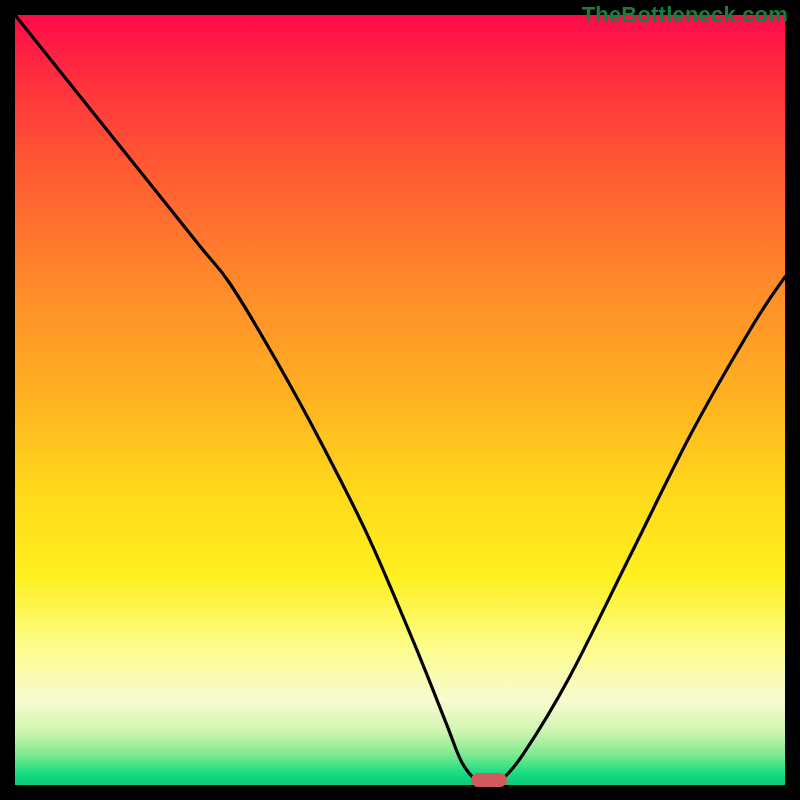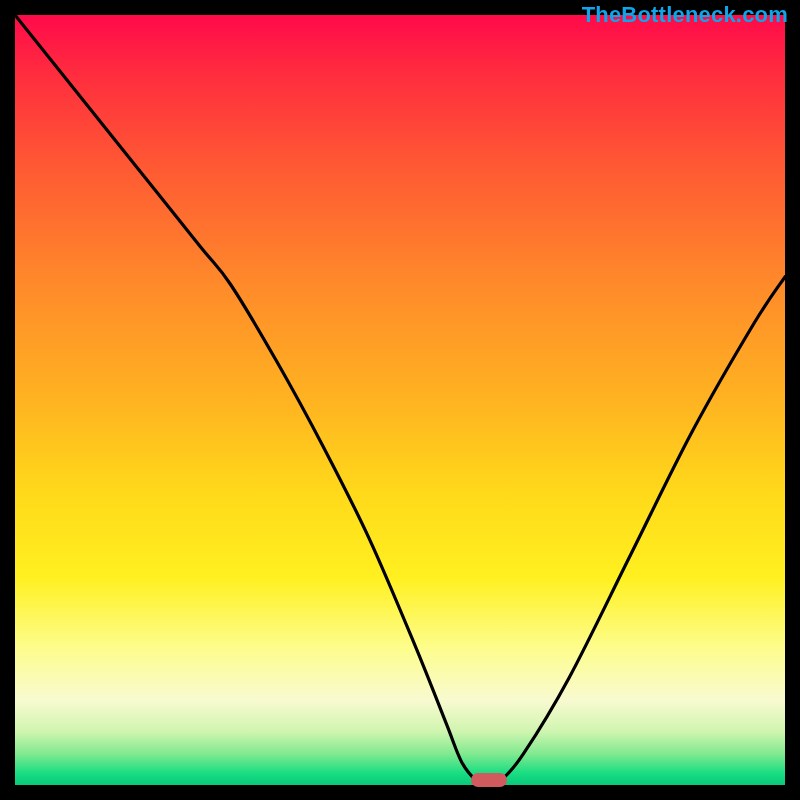--- a/index.html
+++ b/index.html
@@ -38,21 +38,21 @@
       #08c97a 100%
     );
   }
   .watermark {
     position: absolute;
     top: 2px;
     right: 12px;
     font-family: Arial, Helvetica, sans-serif;
     font-size: 22px;
     font-weight: 600;
-    color: #0ea5e9;
+    color: #15803d;
     letter-spacing: 0.2px;
     user-select: none;
   }
   svg.curve {
     position: absolute;
     left: 0;
     top: 0;
     width: 770px;
     height: 770px;
   }

